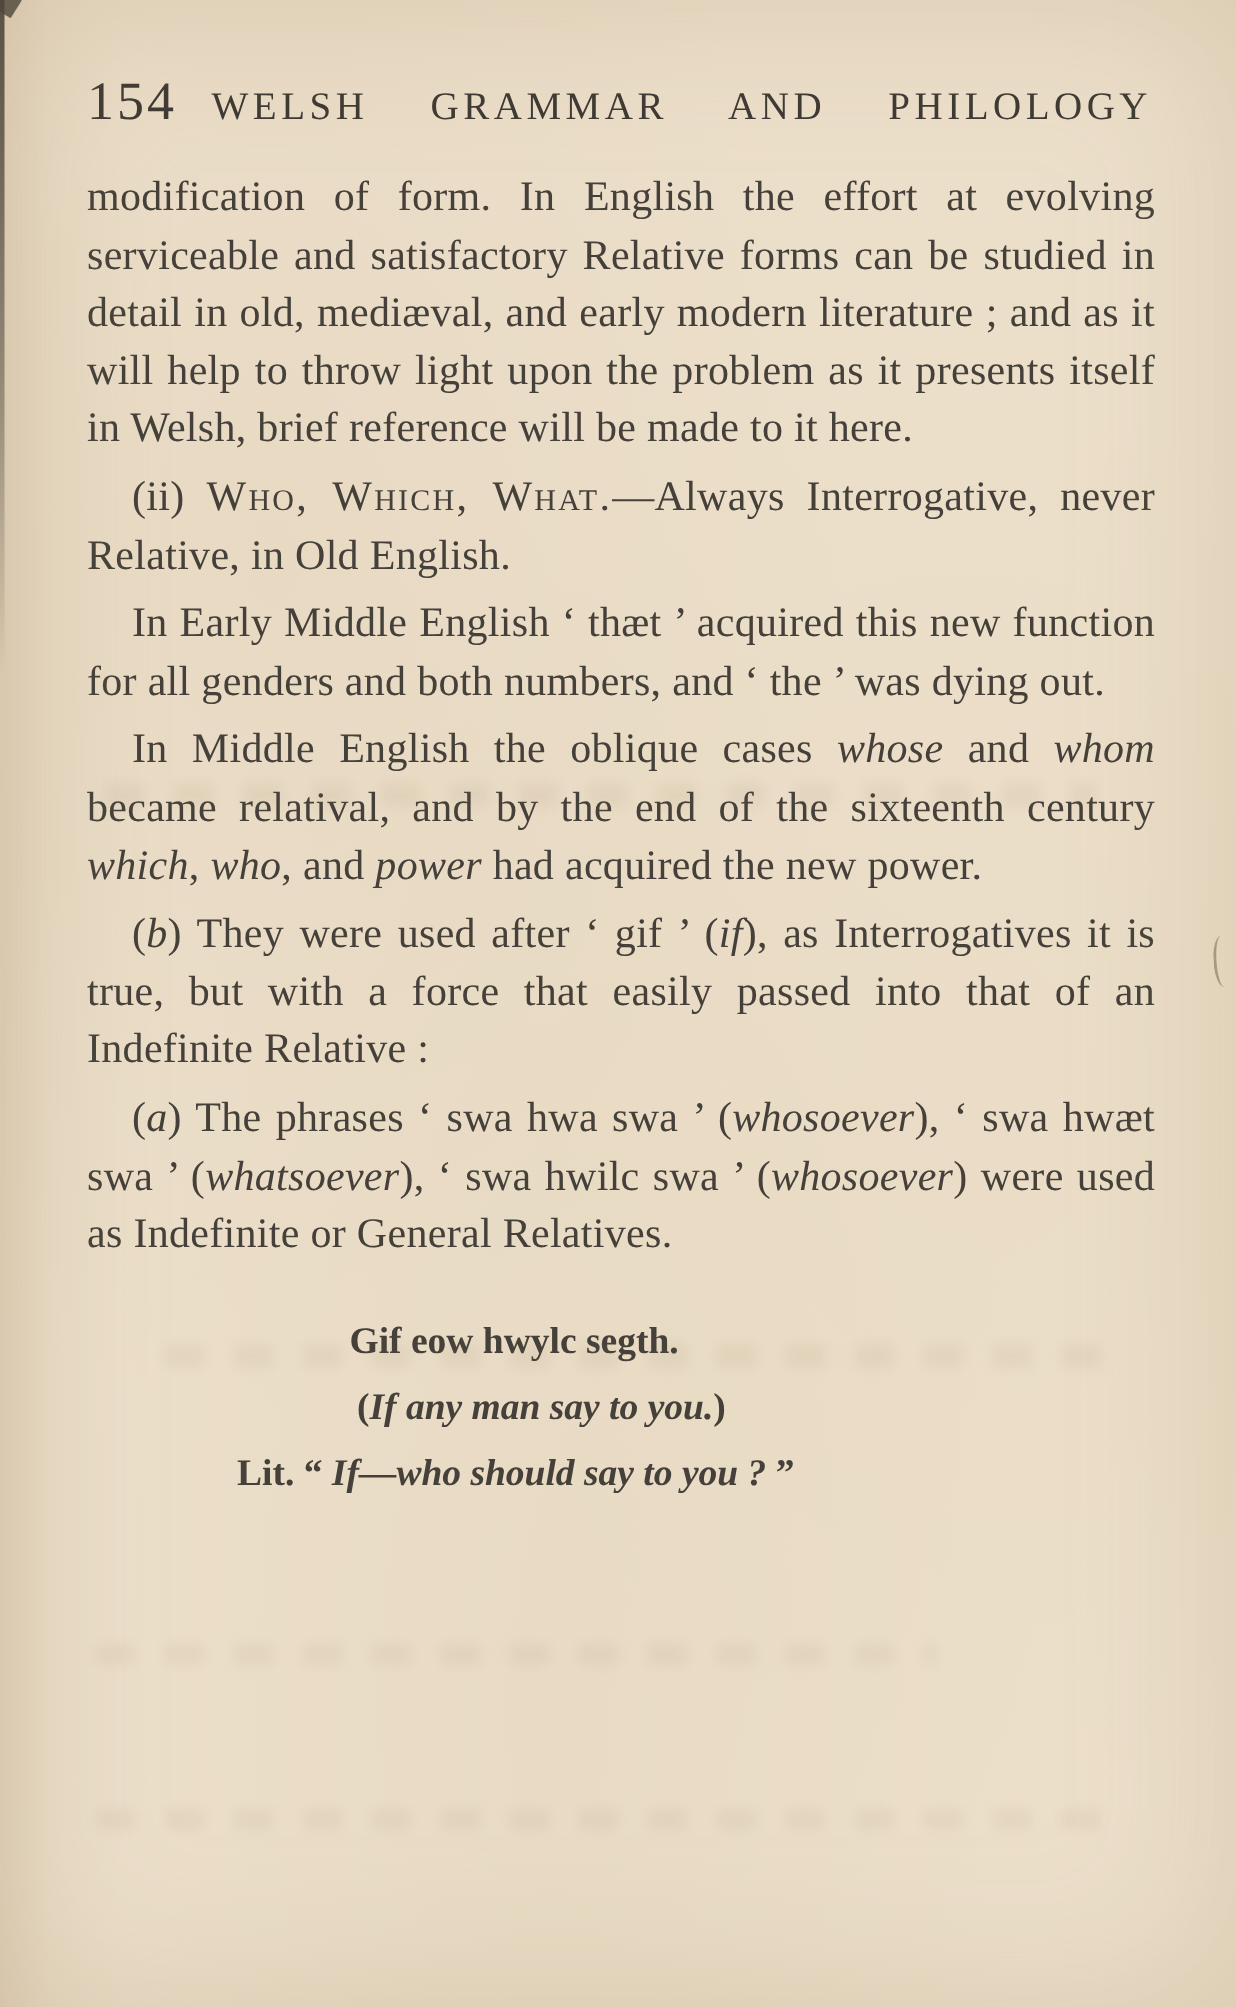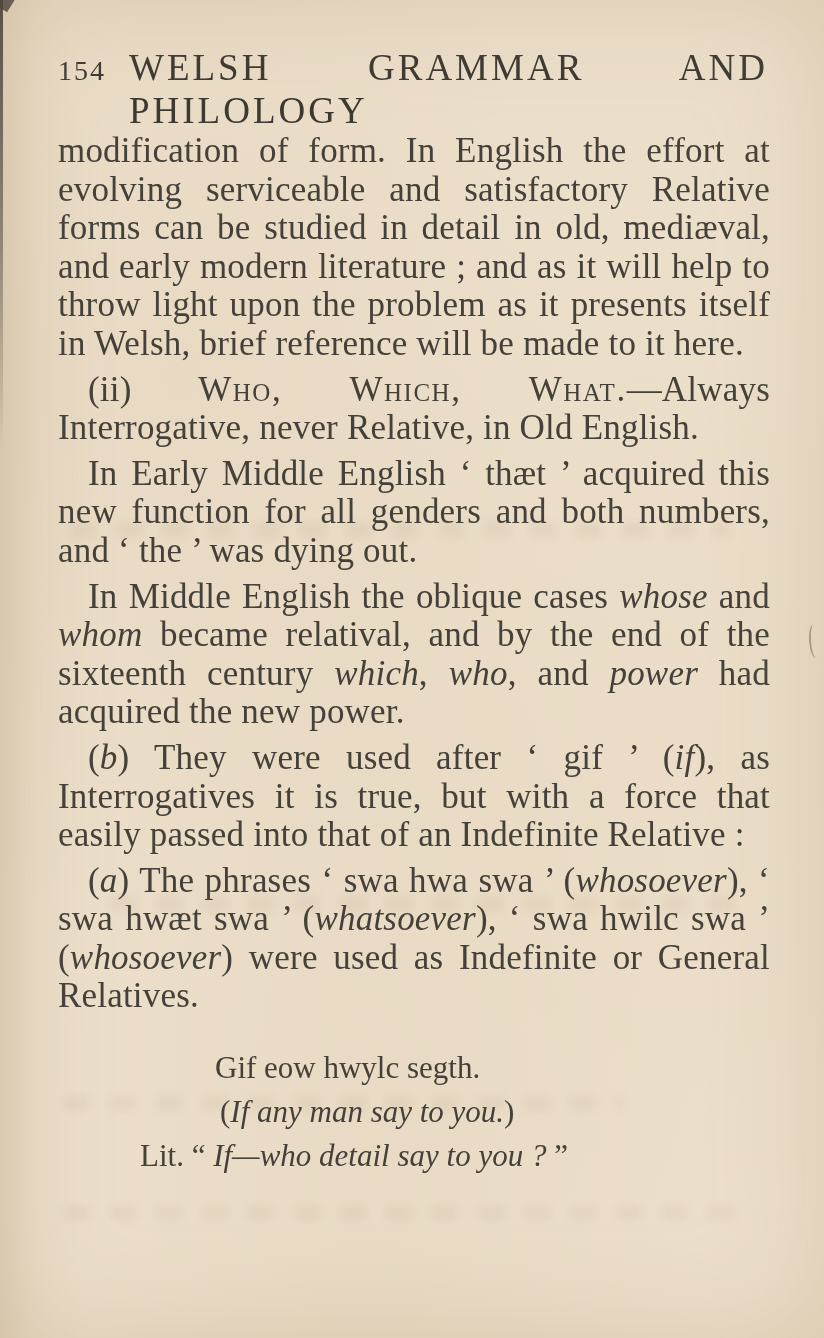--- a/index.html
+++ b/index.html
@@ -58,55 +58,57 @@
   .ghost.g4 { left: 64px;  top: 1206px; width: 680px; height: 14px; }
 
   
   .running-head {
     display: flex;
     align-items: baseline;
     padding: 46px 56px 0 58px;
     color: #3d3933;
   }
   .pagenum {
-    font-size: 28px;
+    font-size: 36px;
     letter-spacing: 2px;
   }
   .head-title {
     flex: 1;
     margin-left: 23px;
-    font-size: 37px;
+    font-size: 26px;
     letter-spacing: 3px;
     word-spacing: 6px;
     text-align: justify;
     text-align-last: justify;
     white-space: normal;
   }
 
   
   .body-text {
+    margin-top: 25px;
     padding: 0 54px 0 58px;
-    font-size: 35px;
+    font-size: 28px;
     line-height: 38.6px;
     letter-spacing: 0.2px;
   }
   .para {
     margin: 0 0 7px 0;
     text-align: justify;
   }
   .para.indent { text-indent: 30px; }
   .i  { font-style: italic; }
   .sc { font-variant: small-caps; letter-spacing: 1.5px; }
 
   
   .verse {
     margin-top: 30px;
-    padding-left: 40px;
-    font-size: 31px;
+    padding-left: 58px;
+    font-size: 25px;
     line-height: 44px;
+    font-weight: bold;
   }
   .verse-line { margin: 0; text-align: left; }
   .verse-line:nth-child(1) { margin-left: 175px; }
   .verse-line:nth-child(2) { margin-left: 180px; }
   .verse-line:nth-child(3) { margin-left: 100px; }
 </style>
 </head>
 <body>
 
 <div class="page">
@@ -128,15 +130,15 @@
       <p class="para indent"><span>(ii) </span><span class="sc">Who, Which, What.</span><span>—Always Interrogative, never Relative, in Old English.</span></p>
       <p class="para indent"><span>In Early Middle English ‘ thæt ’ acquired this new function for all genders and both numbers, and ‘ the ’ was dying out.</span></p>
       <p class="para indent"><span>In Middle English the oblique cases </span><span class="i">whose</span><span> and </span><span class="i">whom</span><span> became relatival, and by the end of the sixteenth century </span><span class="i">which</span><span>, </span><span class="i">who</span><span>, and </span><span class="i">power</span><span> had acquired the new power.</span></p>
       <p class="para indent"><span>(</span><span class="i">b</span><span>) They were used after ‘ gif ’ (</span><span class="i">if</span><span>), as Interrogatives it is true, but with a force that easily passed into that of an Indefinite Relative :</span></p>
       <p class="para indent"><span>(</span><span class="i">a</span><span>) The phrases ‘ swa hwa swa ’ (</span><span class="i">whosoever</span><span>), ‘ swa hwæt swa ’ (</span><span class="i">whatsoever</span><span>), ‘ swa hwilc swa ’ (</span><span class="i">whosoever</span><span>) were used as Indefinite or General Relatives.</span></p>
     </main>
 
   <section id="verse" class="verse">
       <p class="verse-line"><span>Gif eow hwylc segth.</span></p>
       <p class="verse-line"><span>(</span><span class="i">If any man say to you.</span><span>)</span></p>
-      <p class="verse-line"><span>Lit.  “ </span><span class="i">If—who detail say to you ?</span><span> ”</span></p>
+      <p class="verse-line"><span>Lit.  “ </span><span class="i">If—who should say to you ?</span><span> ”</span></p>
     </section>
 </div>
 
 </body></html>

